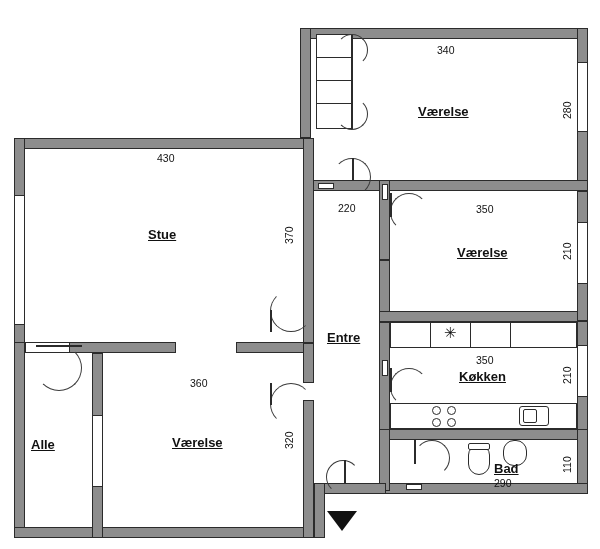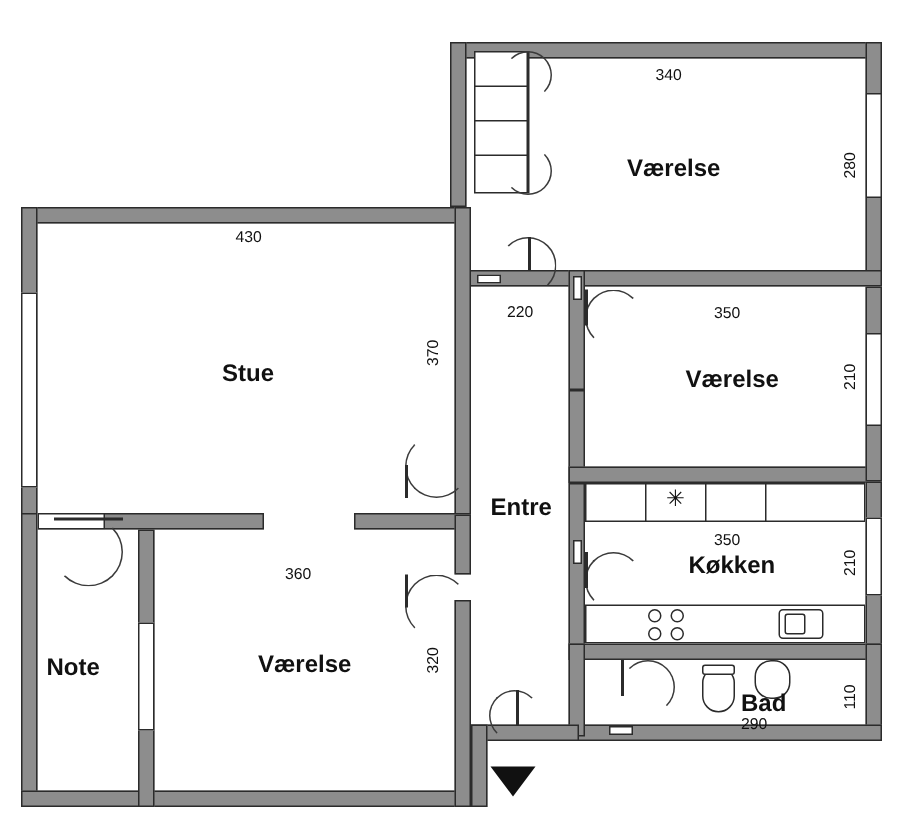--- a/index.html
+++ b/index.html
@@ -1,21 +1,21 @@
 <!DOCTYPE html>
 <html><head>
 <meta charset="utf-8">
 <style>
   html,body{margin:0;padding:0;background:#ffffff;}
   body{font-family:"Liberation Sans",sans-serif;color:#111;}
   #page{position:relative;width:600px;height:549px;overflow:hidden;background:#fff;}
   #note{position:absolute;left:8px;top:2px;font-size:11.5px;color:#111;letter-spacing:0.1px;}
   .wall{position:absolute;background:#8d8d8d;border:1px solid #2b2b2b;box-sizing:border-box;}
   .thin{position:absolute;background:#2b2b2b;}
-  .room-label{position:absolute;font-size:16px;font-weight:bold;color:#111;white-space:nowrap;}
+  .room-label{position:absolute;font-size:13px;font-weight:bold;color:#111;white-space:nowrap;text-decoration:underline;}
   .dim{position:absolute;font-size:10.5px;color:#111;white-space:nowrap;}
   .dim.vert{transform:rotate(-90deg);transform-origin:left top;}
   .arc{position:absolute;border:1px solid #3a3a3a;border-radius:50%;box-sizing:border-box;background:transparent;}
   .fixture{position:absolute;border:1px solid #2b2b2b;box-sizing:border-box;background:#fff;}
   .circle{position:absolute;border:1px solid #2b2b2b;border-radius:50%;box-sizing:border-box;background:#fff;}
   .winline{position:absolute;background:#fff;border:1px solid #2b2b2b;box-sizing:border-box;}
   .entrance-arrow{position:absolute;width:0;height:0;border-left:15px solid transparent;border-right:15px solid transparent;border-bottom:20px solid #111;}
   .stair{position:absolute;border:1px solid #2b2b2b;box-sizing:border-box;background:#fff;}
 </style>
 </head>
@@ -113,28 +113,28 @@
   <div class="circle" style="left:447px;top:406px;width:9px;height:9px;"></div>
   <div class="circle" style="left:432px;top:418px;width:9px;height:9px;"></div>
   <div class="circle" style="left:447px;top:418px;width:9px;height:9px;"></div>
   <div class="fixture" style="left:519px;top:406px;width:30px;height:20px;border-radius:3px;"></div>
   <div class="fixture" style="left:523px;top:409px;width:14px;height:14px;border-radius:2px;"></div>
 
   <div class="fixture" style="left:468px;top:445px;width:22px;height:30px;border-radius:10px 10px 11px 11px;"></div>
   <div class="fixture" style="left:468px;top:443px;width:22px;height:7px;border-radius:2px;"></div>
   <div class="fixture" style="left:503px;top:440px;width:24px;height:26px;border-radius:11px;"></div>
 
-  <div class="room-label" style="left:148px;top:241px;">Stue</div>
+  <div class="room-label" style="left:148px;top:227px;">Stue</div>
   <div class="room-label" style="left:418px;top:104px;">Værelse</div>
   <div class="room-label" style="left:457px;top:245px;">Værelse</div>
   <div class="room-label" style="left:172px;top:435px;">Værelse</div>
   <div class="room-label" style="left:327px;top:330px;text-align:center;">Entre</div>
   <div class="room-label" style="left:459px;top:369px;">Køkken</div>
   <div class="room-label" style="left:494px;top:461px;">Bad</div>
-  <div class="room-label" style="left:31px;top:437px;">Note</div>
+  <div class="room-label" style="left:31px;top:437px;">Alle</div>
 
   <div class="dim" style="left:157px;top:152px;">430</div>
   <div class="dim vert" style="left:283px;top:244px;">370</div>
   <div class="dim" style="left:190px;top:357px;margin-top:20px;">360</div>
   <div class="dim" style="left:437px;top:44px;">340</div>
   <div class="dim vert" style="left:561px;top:119px;">280</div>
   <div class="dim" style="left:476px;top:203px;">350</div>
   <div class="dim vert" style="left:561px;top:260px;">210</div>
   <div class="dim" style="left:338px;top:202px;">220</div>
   <div class="dim" style="left:476px;top:354px;">350</div>

